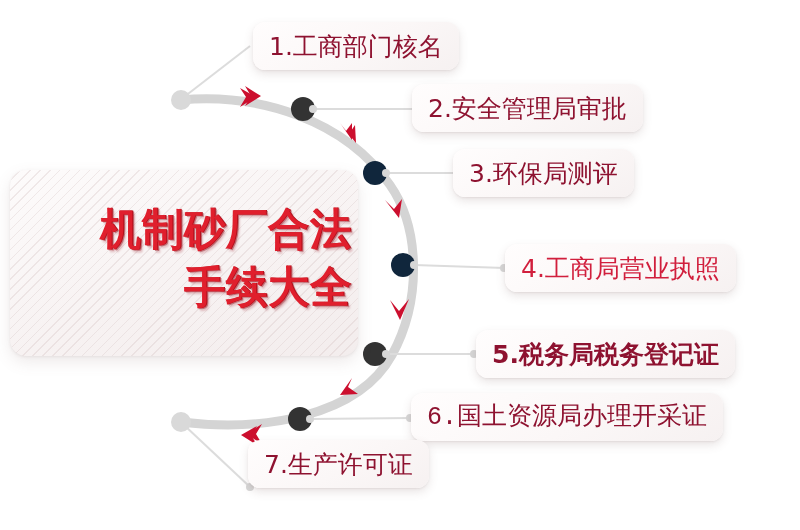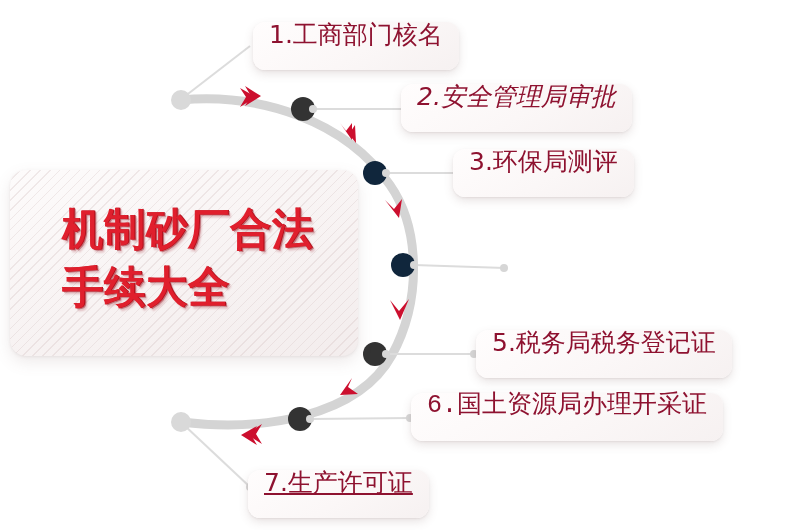--- a/index.html
+++ b/index.html
@@ -37,20 +37,21 @@
         rgba(255,255,255,0) 1px,
         rgba(255,255,255,0) 7px),
       linear-gradient(160deg, #fdfbfb 0%, #f7f2f2 60%, #f3eded 100%);
     box-shadow: 0 6px 16px rgba(120,90,90,0.13),
                 0 1px 3px rgba(120,90,90,0.10);
   }
   #title-panel .title-inner {
     position: absolute;
     left: 52px; top: 32px;
     width: 290px;
+    text-align: right;
   }
   .title-line {
     font-family: "DejaVu Sans", "Liberation Sans", sans-serif;
     font-weight: 700;
     font-size: 41px;
     line-height: 1.28;
     letter-spacing: 1px;
     color: #e01f2d;
     white-space: nowrap;
     text-shadow:
@@ -59,44 +60,44 @@
        3px 2px 2px rgba(150,20,30,0.22);
     transform: scaleY(1.06);
     transform-origin: left top;
   }
   .title-line.second { margin-top: 6px; }
 
   
   .step-label {
     position: absolute;
     display: flex;
-    align-items: flex-start;
+    align-items: center;
     justify-content: center;
     padding: 0 16px;
     height: 48px;
     border-radius: 12px;
     background: linear-gradient(150deg, #fffdfd 0%, #fbf7f7 55%, #f6f1f1 100%);
     box-shadow: 0 4px 10px rgba(120,90,90,0.16),
                 0 1px 2px rgba(120,90,90,0.10);
     font-size: 25px;
     line-height: 1;
     white-space: nowrap;
     color: #8e1230;
     font-family: "DejaVu Sans", "Liberation Sans", sans-serif;
   }
   .step-label.bright { color: #d11f3d; }
 
   
   #step-1 { left: 253px; top: 22px; }
-  #step-2 { left: 401px; top: 84px; font-style: italic; }
+  #step-2 { left: 412px; top: 84px; }
   #step-3 { left: 453px; top: 149px; }
   #step-4 { left: 505px; top: 244px; }
-  #step-5 { left: 476px; top: 330px; }
+  #step-5 { left: 476px; top: 330px; font-weight: bold; }
   #step-6 { left: 411px; top: 393px; font-family: Liberation Mono, monospace; }
-  #step-7 { left: 248px; top: 470px; text-decoration: underline; }
+  #step-7 { left: 248px; top: 440px; }
 
   
   .node-dot {
     position: absolute;
     border-radius: 50%;
   }
   .node-dot.big   { width: 24px; height: 24px; }
   .node-dot.end   { width: 20px; height: 20px; background: #d9d9d9; }
   .node-dot.navy  { background: #10263c; }
   .node-dot.char  { background: #333333; }
@@ -183,20 +184,23 @@
 
   <div class="step-label" id="step-1">
     <span>1.工商部门核名</span>
   </div>
   <div class="step-label" id="step-2">
     <span>2.安全管理局审批</span>
   </div>
   <div class="step-label" id="step-3">
     <span>3.环保局测评</span>
   </div>
+  <div class="step-label bright" id="step-4">
+    <span>4.工商局营业执照</span>
+  </div>
   <div class="step-label" id="step-5">
     <span>5.税务局税务登记证</span>
   </div>
   <div class="step-label" id="step-6">
     <span>6.国土资源局办理开采证</span>
   </div>
   <div class="step-label" id="step-7">
     <span>7.生产许可证</span>
   </div>
 

